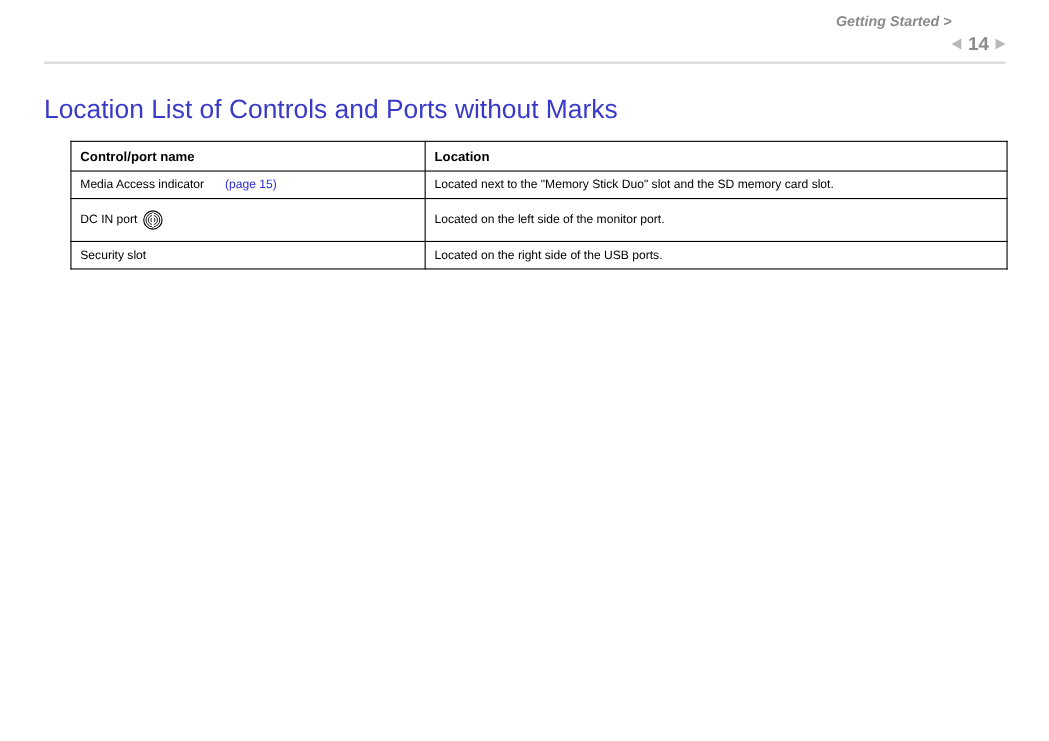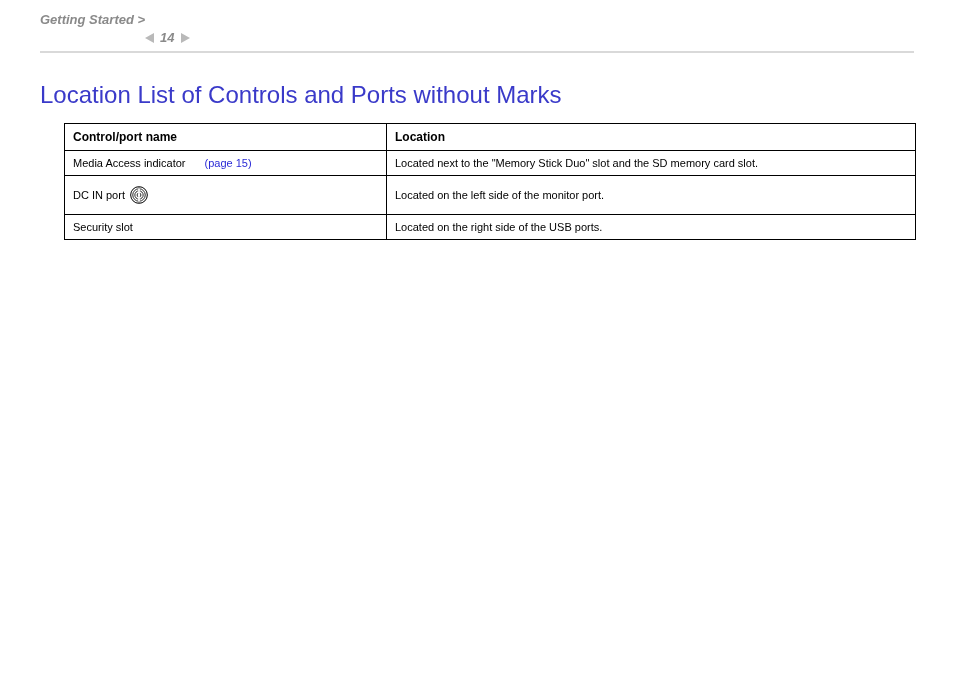--- a/index.html
+++ b/index.html
@@ -8,40 +8,39 @@
     width: 954px;
     height: 674px;
     background: #ffffff;
     font-family: Arial, Helvetica, sans-serif;
     color: #000;
     position: relative;
   }
   .header {
     padding: 12px 40px 6px 40px;
     display: flex;
-    justify-content: flex-start;
+    justify-content: flex-end;
     align-items: flex-start;
   }
   .breadcrumb {
     color: #8a8a8a;
     font-size: 13px;
     font-weight: bold;
     font-style: italic;
     line-height: 1.3;
   }
   .pager {
     display: flex;
     align-items: center;
     gap: 6px;
     padding-top: 18px;
   }
   .pager .num {
     color: #8a8a8a;
-    font-size: 13px;
-    font-style: italic;
+    font-size: 17px;
     font-weight: bold;
   }
   .arrow-left {
     width: 0; height: 0;
     border-top: 5px solid transparent;
     border-bottom: 5px solid transparent;
     border-right: 9px solid #b9b9b9;
   }
   .arrow-right {
     width: 0; height: 0;

